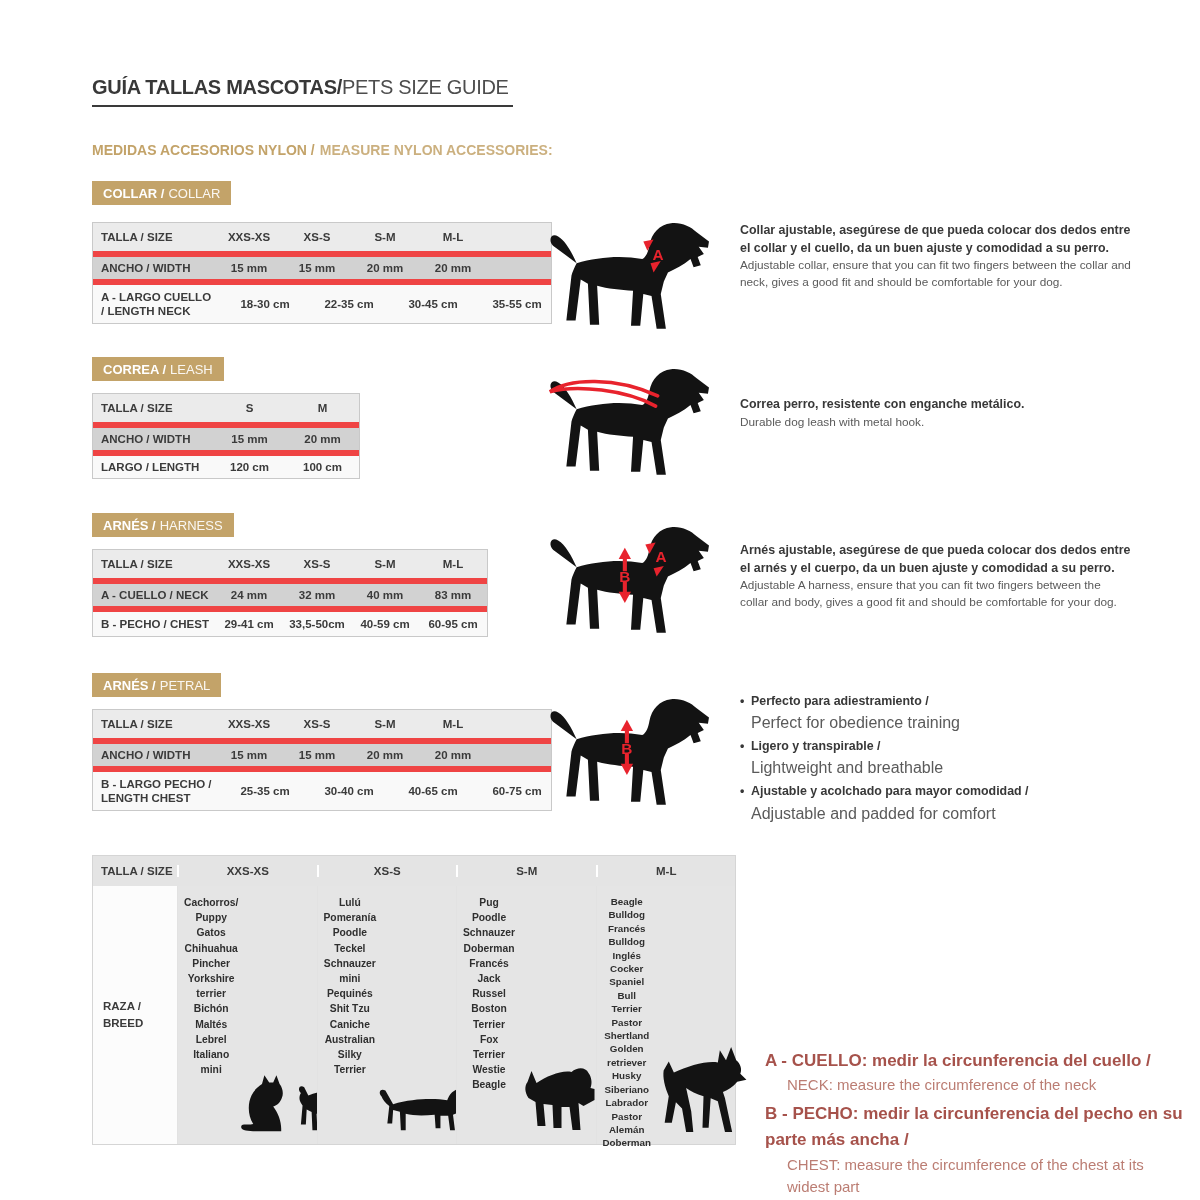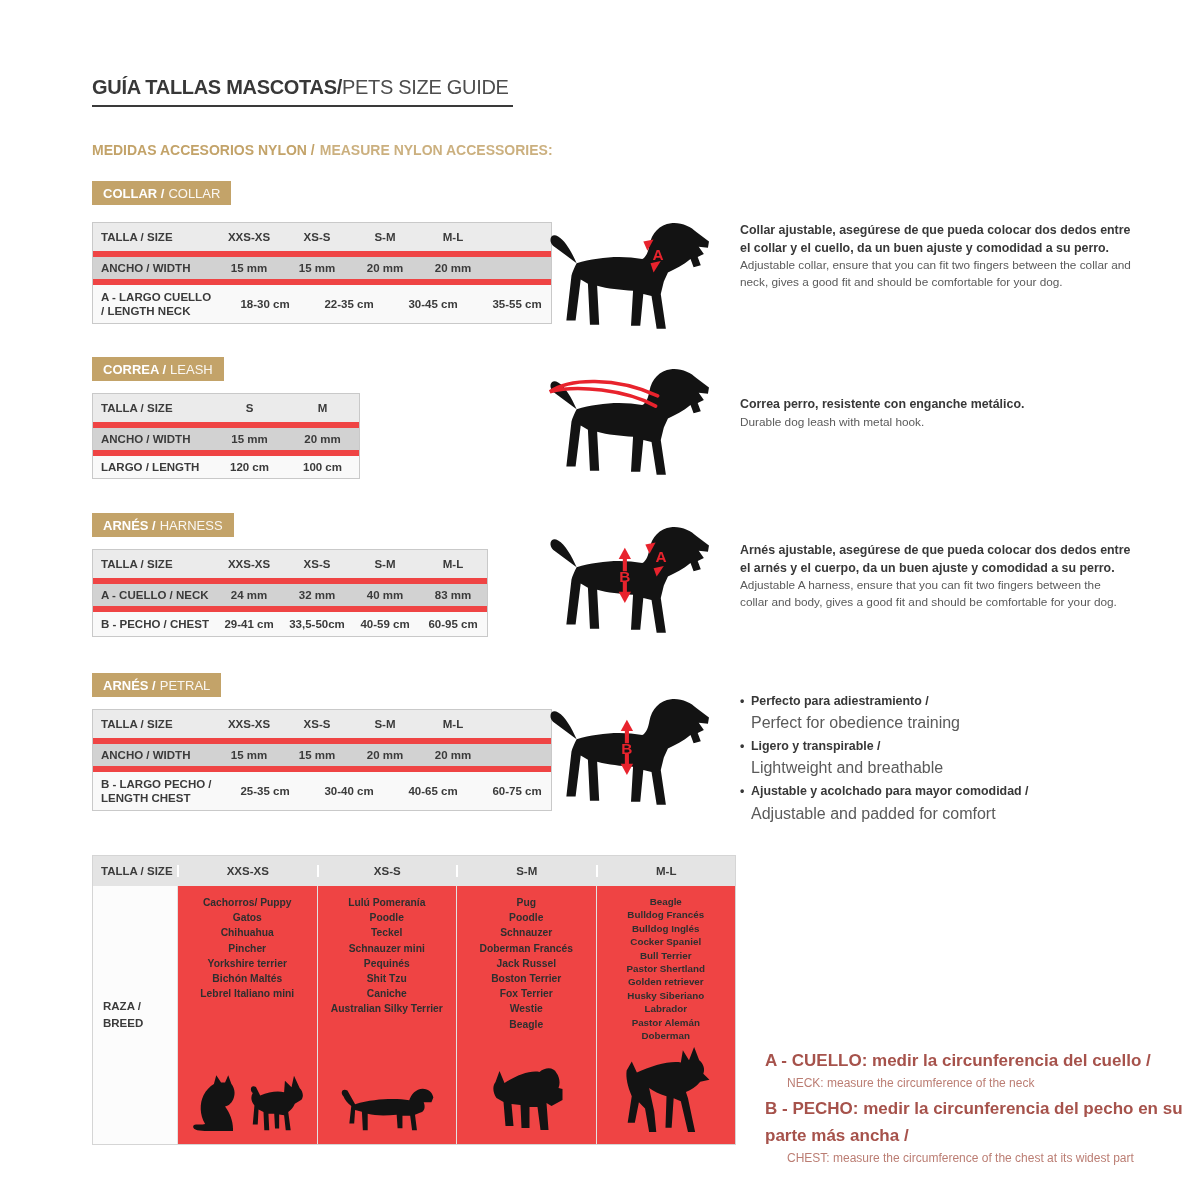--- a/index.html
+++ b/index.html
@@ -53,30 +53,30 @@
   .bullet .en { padding-left:11px; font-size:16px; color:#5a5a5a; line-height:1.5; margin-bottom:2px; }
 
   
   .breedtable { position:absolute; left:92px; top:855px; width:644px; border:1px solid #d5d5d5; background:#fdfdfd; }
   .bt-header { display:flex; background:#e4e4e4; height:30px; align-items:center; font-weight:bold; font-size:11.5px; }
   .bt-hlabel { width:84px; padding-left:8px; }
   .bt-hsize { width:139.5px; text-align:center; border-left:2px solid #fff; }
   .bt-body { display:flex; height:258px; }
   .bt-rowlabel { width:84px; display:flex; align-items:center; padding-left:10px; font-weight:bold; font-size:11.5px;
                  white-space:pre-line; line-height:1.5; background:#fcfcfc; }
-  .bt-col { width:139.5px; border-left:1px solid #e2e2e2; display:flex; flex-direction:column;
-            background:#ef4444; padding:9px 12px 6px; }
+  .bt-col { width:139.5px; border-left:1px solid #e2e2e2; display:flex; flex-direction:row;
+            background:#e5e5e5; padding:9px 6px 6px; }
   .bt-list { font-weight:bold; font-size:10.3px; line-height:15.2px; text-align:center; white-space:pre-line; color:#2f2f2f; }
   .bt-col.ml .bt-list { font-size:9.8px; line-height:13.4px; }
   .bt-icons { margin-top:auto; display:flex; justify-content:center; align-items:flex-end; gap:9px; padding-bottom:2px; }
 
   
   .notes { position:absolute; left:765px; top:1048px; width:420px; }
   .note-es { font-weight:bold; color:#a6524b; font-size:17px; line-height:1.55; }
-  .note-en { color:#bb7d73; font-size:12px; line-height:1.5; padding-left:22px; margin-bottom:4px; }
+  .note-en { color:#bb7d73; font-size:15px; line-height:1.5; padding-left:22px; margin-bottom:4px; }
 </style>
 </head>
 <body>
 
 <svg width="0" height="0" style="position:absolute" aria-hidden="true">
   <defs>
     <path id="dogShape" d="M9,27 C4,22 7,14 14,18 C21,22 27,33 32,44 C52,38 76,36 96,40 C100,38 102,32 103,26 C105,15 113,6 124,5 C134,4 143,8 149,14 L161,23 L160,29 L151,28 L156,35 L150,38 L153,46 L146,48 L143,40 C136,46 128,50 121,53 L117,62 L114,74 L119,108 L110,108 L105,76 L97,74 L94,105 L85,105 L87,71 C75,70 62,69 52,66 L54,104 L45,104 L43,64 L36,60 L31,100 L22,100 L27,56 C28,52 30,48 32,44 Z"></path>
     <path id="catShape" d="M30,14 L33,3 L39,12 L44,12 L48,3 L52,14 C56,19 57,26 55,31 C53,37 49,41 44,42 C50,50 54,60 54,70 L54,73 L22,73 C13,73 3,72 4,67 C5,63 13,66 19,64 C12,53 12,38 17,28 C20,22 25,17 30,14 Z"></path>
     <path id="chiShape" d="M7,28 C2,23 6,17 11,21 L16,31 C27,26 38,25 45,27 L46,13 L54,21 L57,7 L64,22 C68,26 69,32 66,36 L58,41 C56,46 53,49 50,51 L53,73 L47,73 L45,55 L39,54 L39,71 L34,71 L33,53 L26,53 L27,73 L21,73 L20,51 L14,48 L13,66 L7,66 L9,43 C5,38 4,33 7,28 Z"></path>
     <path id="daxShape" d="M5,17 C1,13 4,8 9,11 L17,25 C38,19 60,19 73,21 C75,15 80,9 87,9 C93,9 97,13 98,18 L96,23 L88,23 C90,28 89,33 84,34 L79,36 L81,52 L76,52 L74,37 L66,37 L66,50 L61,50 L60,36 C48,37 38,37 30,35 L30,52 L25,52 L24,33 L17,31 L16,45 L11,45 L13,27 C9,24 6,20 5,17 Z"></path>

